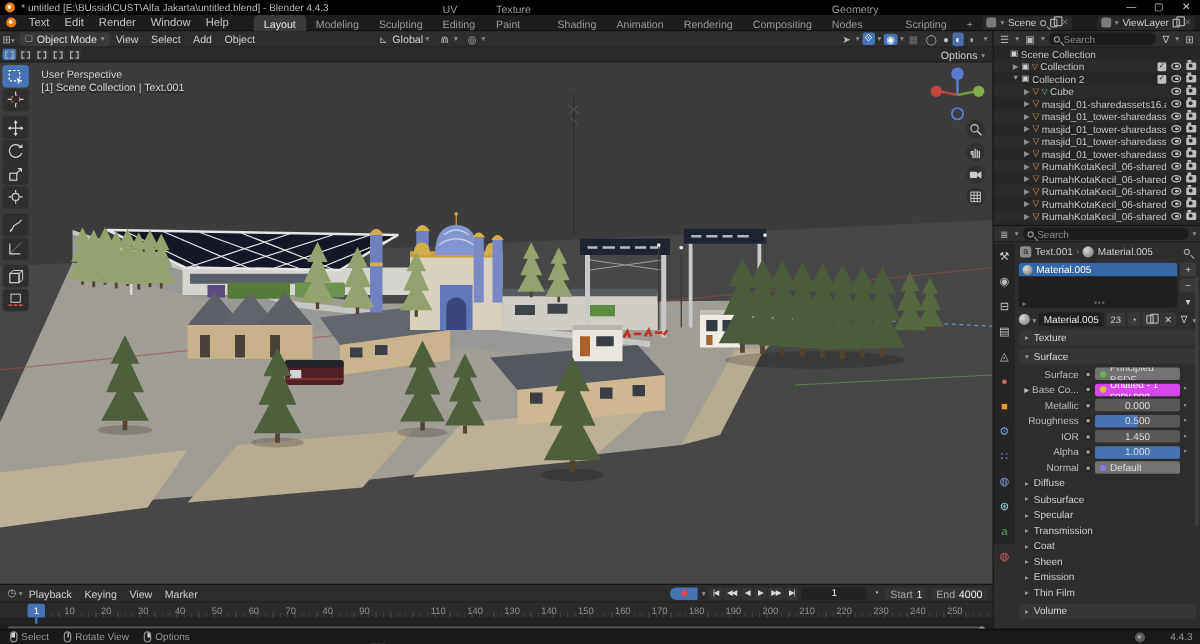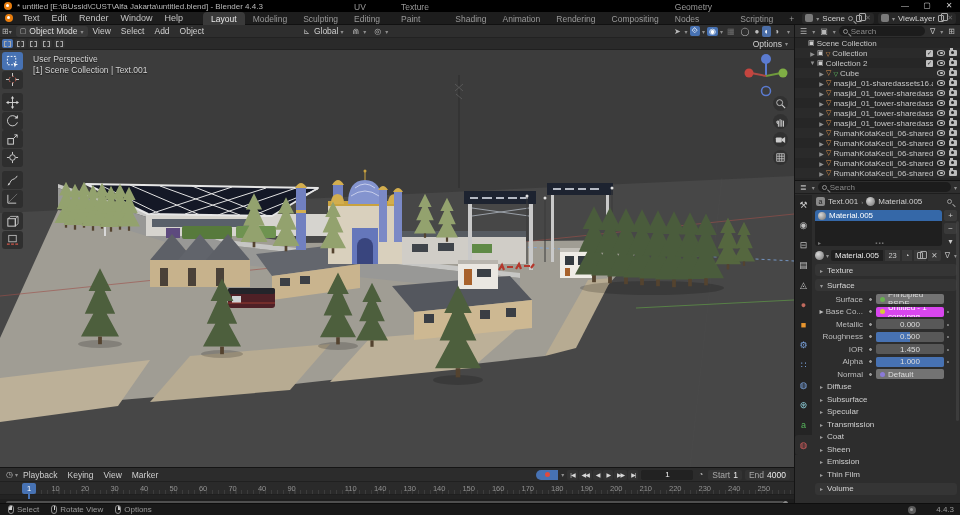--- a/index.html
+++ b/index.html
@@ -13,21 +13,21 @@
 #win-controls{margin-left:auto;display:flex;align-items:center;height:100%;}
 #win-controls span{width:22px;text-align:center;font-size:8px;color:#cfcfcf;line-height:12px;}
 
 #topbar{position:absolute;left:0;top:12px;width:960px;height:13px;background:#1d1d1d;display:flex;align-items:center;font-size:9px;border-bottom:1px solid #111;}
 #tb-logo{margin:0 4px 0 5px;display:flex;align-items:center;}
 #tb-menus{display:flex;}
 #tb-menus span{padding:0 6px;line-height:13px;color:#c4c4c4;}
 #tb-tabs{display:flex;margin-left:14px;height:13px;align-items:flex-end;}
 #tb-tabs .tab{padding:1px 8px 0;line-height:12px;color:#999;font-size:8.5px;border-radius:4px 4px 0 0;}
 #tb-tabs .tab.active{background:#3a3a3a;color:#e8e8e8;}
-#tb-right{margin-left:auto;display:flex;align-items:center;gap:4px;margin-right:4px;}
+#tb-right{margin-left:auto;display:flex;align-items:center;gap:20px;margin-right:4px;}
 .chip{background:#282828;border-radius:3px;height:11px;display:flex;align-items:center;padding:0 3px;gap:3px;font-size:8px;color:#d0d0d0;}
 .chip .ico{width:8px;height:8px;background:#7a7a7a;border-radius:2px;display:inline-block;}
 .caret{font-size:6px;color:#8f8f8f;}
 .xdim{color:#6f6f6f;font-size:7px;}
 .i-copy{width:6px;height:7px;border:1px solid #a8a8a8;border-radius:1px;position:relative;display:inline-block;}
 .i-copy::after{content:"";position:absolute;left:1.5px;top:-2.5px;width:5px;height:6px;border:1px solid #a8a8a8;border-radius:1px;}
 .i-pin{width:5px;height:5px;border:1.2px solid #9a9a9a;border-radius:50%;position:relative;display:inline-block;}
 .i-pin::after{content:"";position:absolute;top:4px;left:4px;width:1.2px;height:4px;background:#9a9a9a;transform:rotate(-45deg);transform-origin:top;}
 .i-mag{width:5px;height:5px;border:1px solid #8f8f8f;border-radius:50%;position:relative;display:inline-block;flex:none;}
 .i-mag::after{content:"";position:absolute;top:4.2px;left:4.2px;width:1px;height:3.5px;background:#8f8f8f;transform:rotate(-45deg);transform-origin:top left;}

